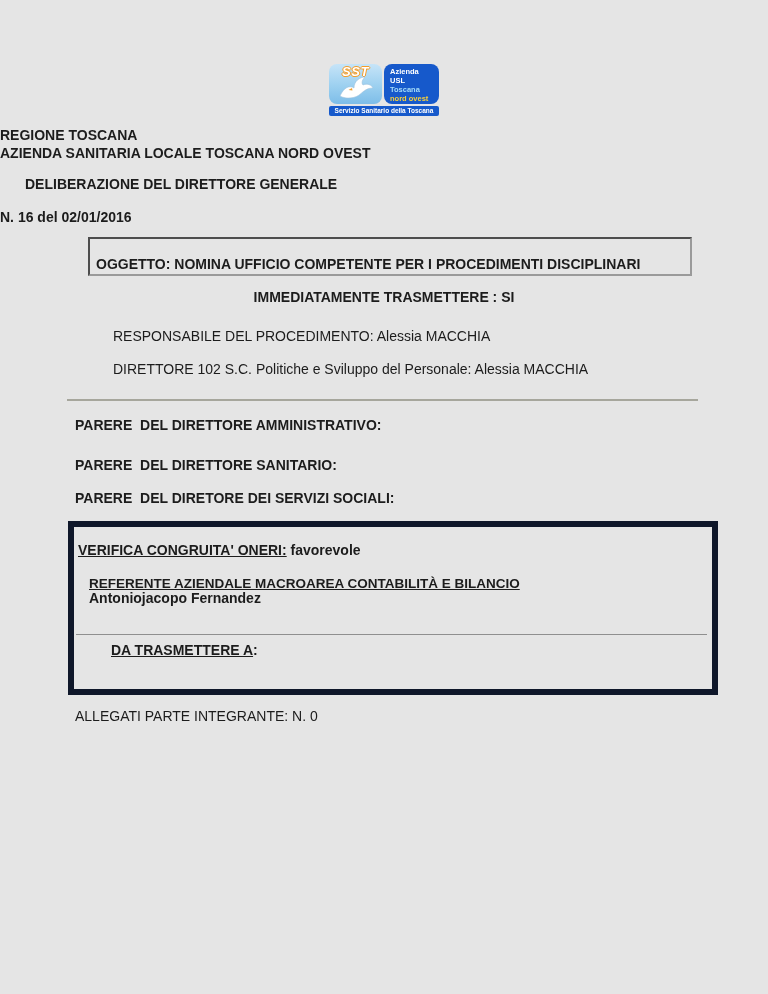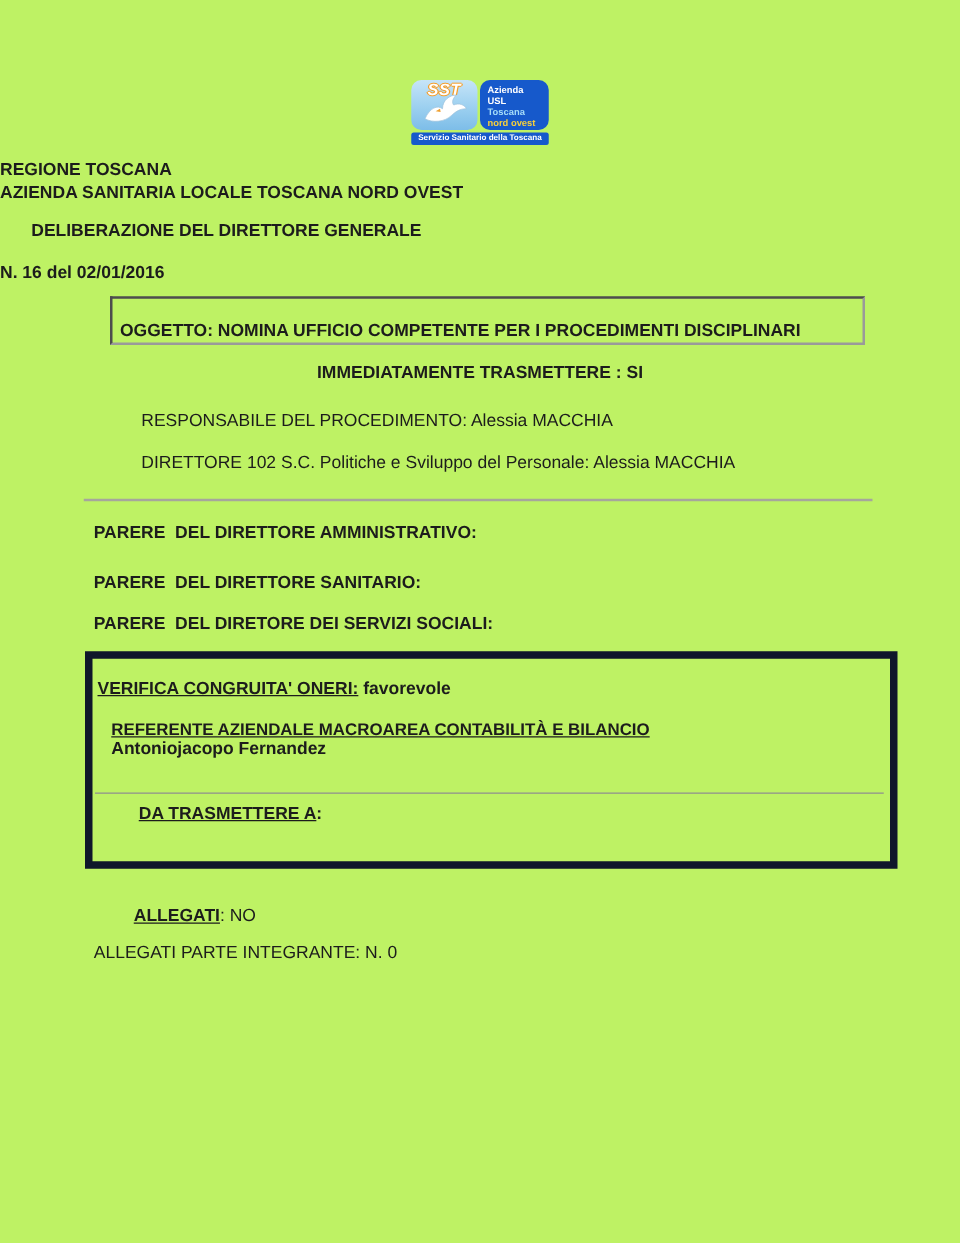--- a/index.html
+++ b/index.html
@@ -5,21 +5,21 @@
   html, body { margin: 0; padding: 0; background: #ffffff; }
   body {
     font-family: "Liberation Sans", "DejaVu Sans", sans-serif;
     color: #1c1c1c;
     -webkit-font-smoothing: antialiased;
   }
   .page {
     position: relative;
     width: 768px;
     height: 994px;
-    background: #bef264;
+    background: #e5e5e5;
     overflow: hidden;
   }
 
   
   .logo { width: 110px; margin: 64px auto 0 auto; }
   .logo-tiles { display: flex; gap: 2px; height: 40px; }
   .tile-left {
     width: 53px; height: 40px;
     background: linear-gradient(180deg, #c6e4f8 0%, #9cd0f0 55%, #7dbde8 100%);
     border-radius: 8px;
@@ -172,18 +172,15 @@
     <div class="referente-wrap">
       <div class="referente-title">REFERENTE AZIENDALE MACROAREA CONTABILITÀ E BILANCIO</div>
       <div class="referente-name">Antoniojacopo Fernandez</div>
     </div>
     <div class="inner-sep"></div>
     <div class="trasmettere-line">
       <span class="und">DA TRASMETTERE A</span><span>:</span>
     </div>
   </div>
 
-  <div class="allegati-line">
-    <span class="allegati-label">ALLEGATI</span><span>: NO</span>
-  </div>
   <div class="parte-line">ALLEGATI PARTE INTEGRANTE: N. 0</div>
 
 </div>
 
 </body></html>

